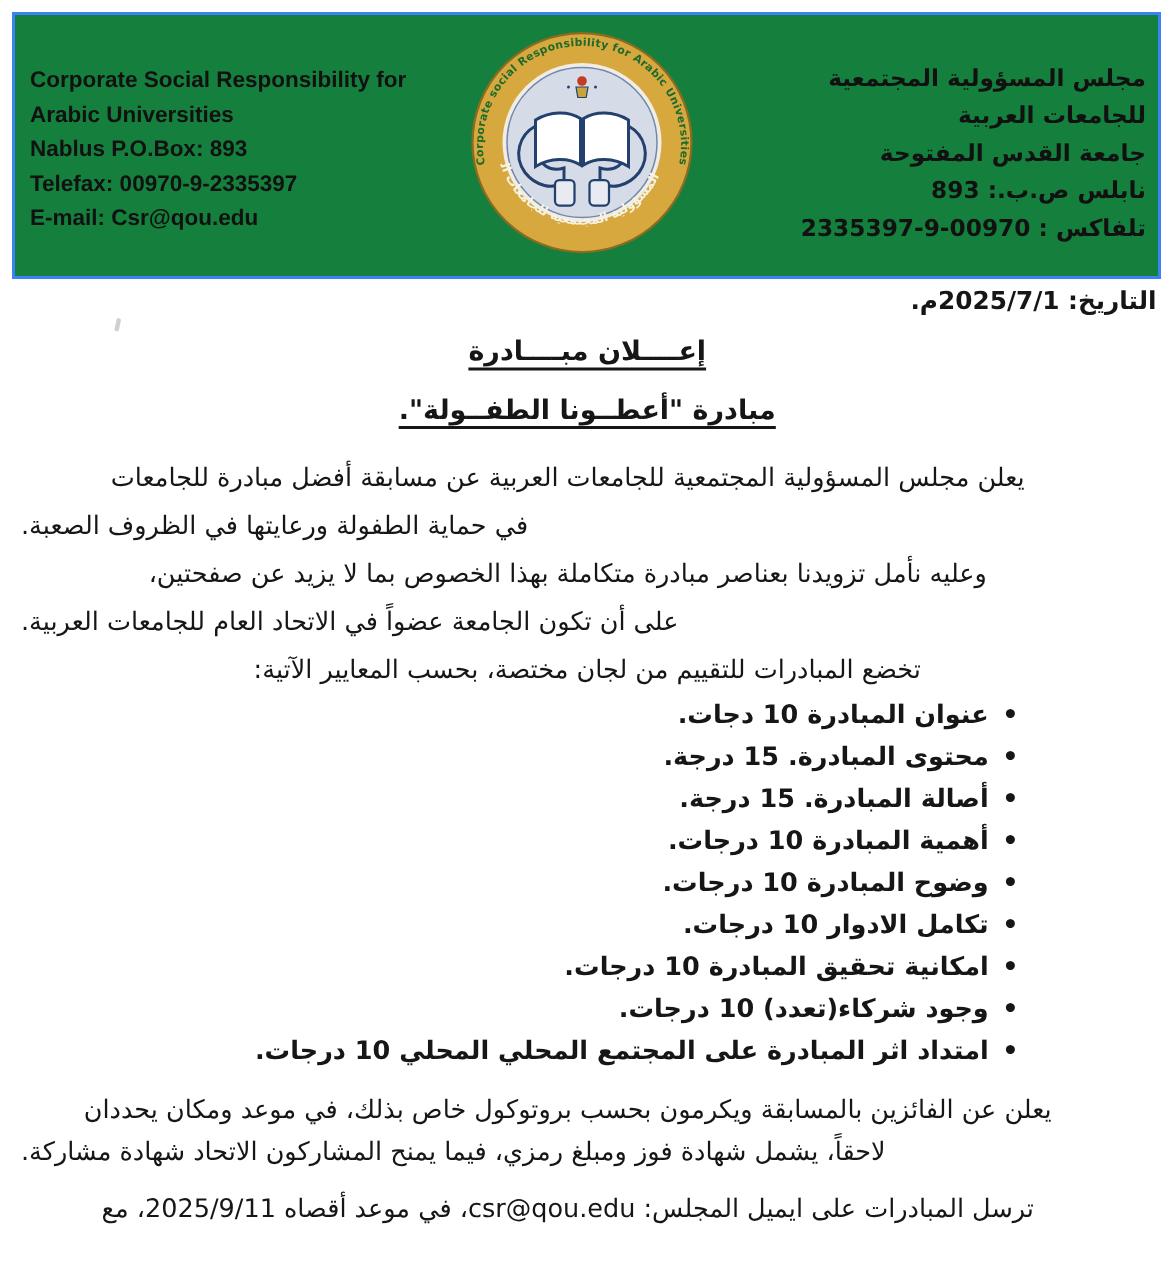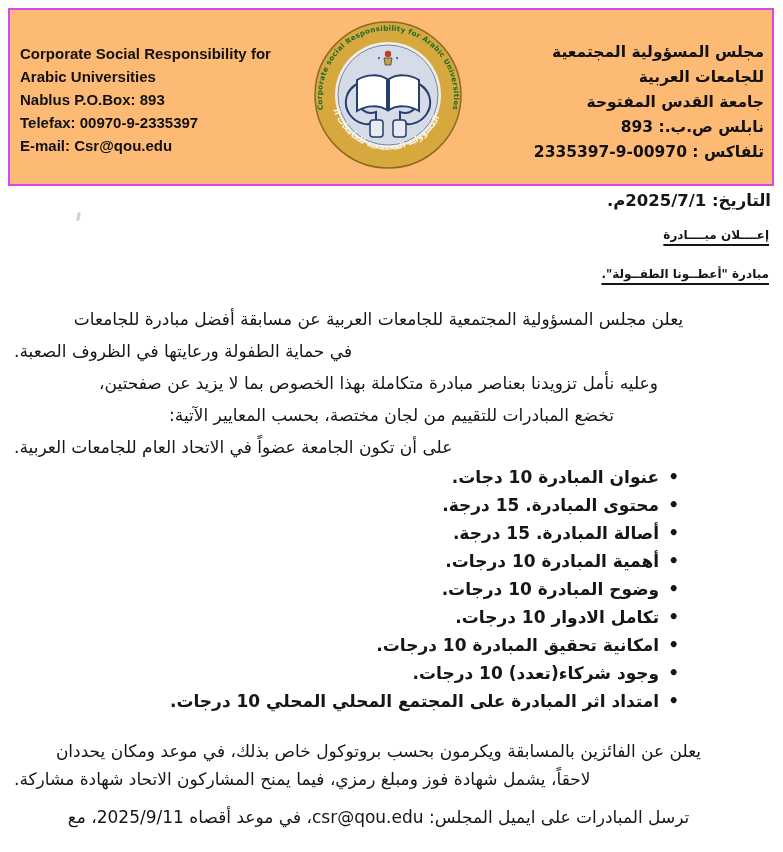--- a/index.html
+++ b/index.html
@@ -4,21 +4,21 @@
 <style>
   html,body{margin:0;padding:0;}
   body{
     width:783px;height:852px;position:relative;background:#ffffff;
     color:#161616;font-family:"DejaVu Sans","Liberation Sans",sans-serif;
     overflow:hidden;
   }
   
   .lh-box{
     position:absolute;top:8px;left:8px;width:766px;height:178px;
-    border:2px solid #d946ef;box-sizing:border-box;background:#fdba74;
+    border:2px solid #3b82f6;box-sizing:border-box;background:#15803d;
   }
   .lh-en{
     position:absolute;left:10px;top:32px;width:265px;
     font-family:"Liberation Sans",sans-serif;font-weight:bold;
     font-size:15px;line-height:23px;color:#111;text-align:left;
   }
   .lh-ar{
     position:absolute;right:8px;top:30px;width:272px;direction:rtl;
     text-align:right;font-weight:bold;font-size:15.5px;line-height:25px;color:#111;
   }
@@ -32,33 +32,33 @@
   .artifact{
     position:absolute;left:77px;top:212px;width:3px;height:9px;
     background:#c4c4c4;border-radius:2px;transform:rotate(12deg);opacity:.8;
   }
   
   .content{
     position:absolute;top:222px;left:14px;width:755px;direction:rtl;
     font-size:17px;
   }
   .title{
-    font-weight:bold;font-size:12px;line-height:26px;
+    text-align:center;font-weight:bold;font-size:18px;line-height:26px;
     text-decoration:underline;text-decoration-thickness:1.5px;
     text-underline-offset:5px;margin-bottom:13px;
   }
   .title.second{margin-bottom:16px;}
   .bline{line-height:32px;}
   .a-r{text-align:center;}
   .a-c{text-align:left;}
   .indent{padding-right:26px;}
   .bullets{margin:0 90px 0 0;}
   .bullet-row{display:flex;direction:rtl;line-height:28px;font-weight:bold;}
   .dot{margin-left:9px;}
-  .closing{margin-top:22px;}
+  .closing{margin-top:11px;}
   .closing .bline{line-height:28px;}
   .gap{margin-top:10px;}
 </style>
 </head>
 <body>
 
 <div class="lh-box">
   <div class="lh-en" id="lh-en">
       <div>Corporate Social Responsibility for</div>
       <div>Arabic Universities</div>
@@ -110,22 +110,22 @@
 <div class="artifact"></div>
 
 <div class="content">
   <div class="title">إعــــلان مبــــادرة</div>
   <div class="title second">مبادرة "أعطــونا الطفــولة".</div>
 
   <div id="body-lines">
       <div class="bline a-r indent">يعلن مجلس المسؤولية المجتمعية للجامعات العربية عن مسابقة أفضل مبادرة للجامعات</div>
       <div class="bline a-c">في حماية الطفولة ورعايتها في الظروف الصعبة.</div>
       <div class="bline a-r indent">وعليه نأمل تزويدنا بعناصر مبادرة متكاملة بهذا الخصوص بما لا يزيد عن صفحتين،</div>
+      <div class="bline a-c">على أن تكون الجامعة عضواً في الاتحاد العام للجامعات العربية.</div>
       <div class="bline a-r">تخضع المبادرات للتقييم من لجان مختصة، بحسب المعايير الآتية:</div>
-      <div class="bline a-c">على أن تكون الجامعة عضواً في الاتحاد العام للجامعات العربية.</div>
     </div>
 
   <div class="bullets" id="bullet-list">
       <div class="bullet-row">
         <span class="dot">•</span>
         <span>عنوان المبادرة 10 دجات.</span>
       </div>
       <div class="bullet-row">
         <span class="dot">•</span>
         <span>محتوى المبادرة. 15 درجة.</span>

